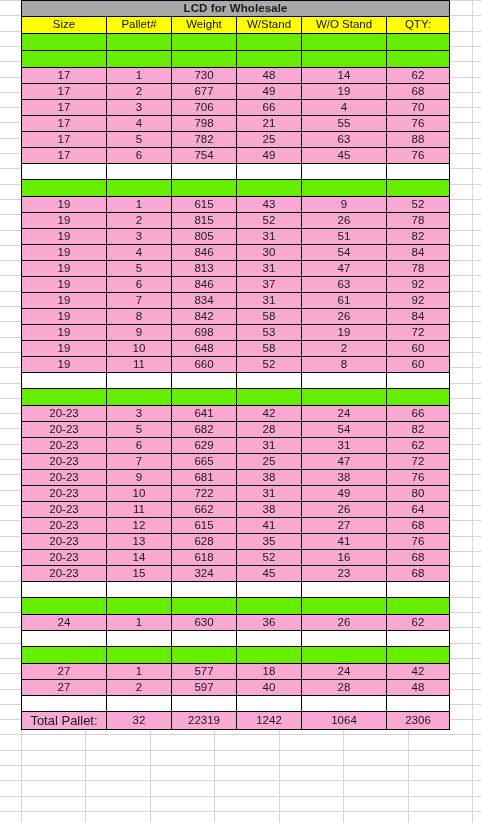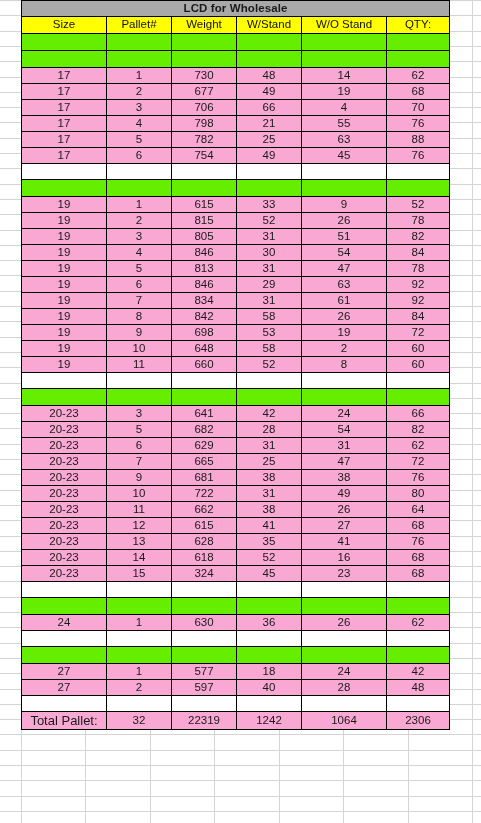--- a/index.html
+++ b/index.html
@@ -204,21 +204,21 @@
           <td></td>
           <td></td>
           <td></td>
           <td></td>
           <td></td>
         </tr>
         <tr class="data-row">
           <td>19</td>
           <td>1</td>
           <td>615</td>
-          <td>33</td>
+          <td>43</td>
           <td>9</td>
           <td>52</td>
         </tr>
         <tr class="data-row">
           <td>19</td>
           <td>2</td>
           <td>815</td>
           <td>52</td>
           <td>26</td>
           <td>78</td>
@@ -244,21 +244,21 @@
           <td>5</td>
           <td>813</td>
           <td>31</td>
           <td>47</td>
           <td>78</td>
         </tr>
         <tr class="data-row">
           <td>19</td>
           <td>6</td>
           <td>846</td>
-          <td>29</td>
+          <td>37</td>
           <td>63</td>
           <td>92</td>
         </tr>
         <tr class="data-row">
           <td>19</td>
           <td>7</td>
           <td>834</td>
           <td>31</td>
           <td>61</td>
           <td>92</td>

